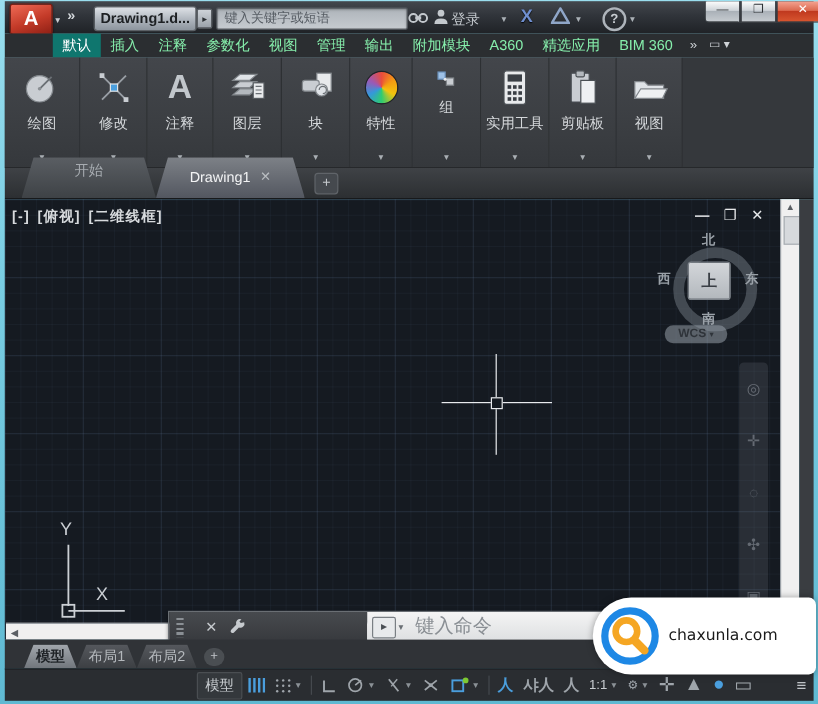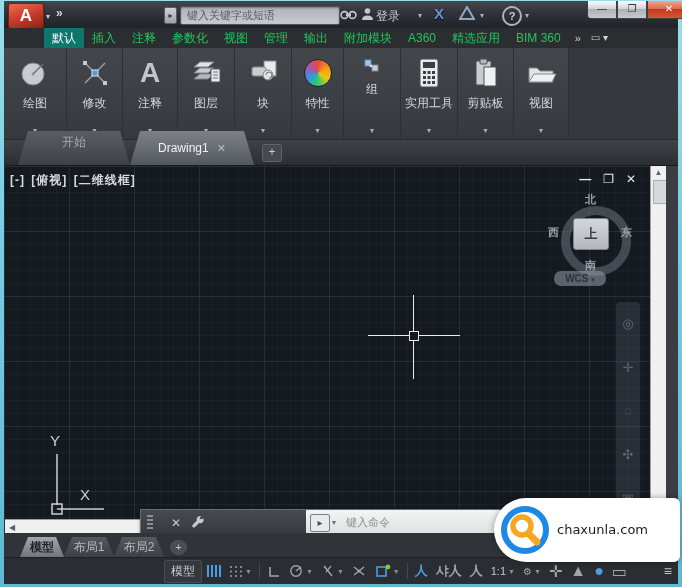--- a/index.html
+++ b/index.html
@@ -40,21 +40,21 @@
   .wbtn{width:28px;height:17px;border:1px solid #3c4045;border-top:none;
     background:linear-gradient(180deg,#fdfdfd 0%,#cfd4d9 45%,#aab1b8 50%,#c6cbd0 100%);
     color:#2e3236;font-size:10px;line-height:15px;text-align:center;}
   .wbtn.min{border-radius:0 0 0 4px;}
   .wbtn.close{width:42px;border-radius:0 0 4px 0;color:#fff;
     background:linear-gradient(180deg,#f4a492 0%,#dc6a50 45%,#c0391f 50%,#d8552f 100%);
     font-weight:bold;}
   
   .tabrow{left:4px;top:28px;width:674px;height:20px;background:#2b2e31;
     display:flex;align-items:stretch;padding-left:40px;box-sizing:border-box;}
-  .rtab{color:#22c55e;font-size:12px;line-height:20px;padding:0 8px;}
+  .rtab{color:#86efac;font-size:12px;line-height:20px;padding:0 8px;}
   .rtab.active{background:#0f766e;color:#fff;}
   .rtab-overflow{color:#cfd3d7;font-size:11px;line-height:20px;padding:0 6px;}
   .panelbtn{color:#cfd3d7;font-size:10px;line-height:20px;padding:0 4px;}
   
   .panels{left:4px;top:48px;width:674px;height:92px;background:#3b3e42;
     display:flex;border-bottom:1px solid #26282b;box-sizing:border-box;}
   .panel{position:relative;border-right:1px solid #2d3033;
     background:linear-gradient(180deg,#43464b 0%,#3a3d41 70%,#35383c 100%);
     display:flex;flex-direction:column;align-items:center;box-sizing:border-box;}
   .panel .icon-zone{height:44px;display:flex;align-items:center;justify-content:center;margin-top:3px;}
@@ -126,21 +126,21 @@
   .cmd-left{width:165px;background:linear-gradient(180deg,#474a4e,#37393d);
     display:flex;align-items:center;color:#c6cace;}
   .cmd-grip{width:6px;height:16px;margin:0 8px 0 6px;
     background:repeating-linear-gradient(180deg,#8a8f94 0 2px,transparent 2px 4px);}
   .cmd-x{font-size:12px;margin:0 10px;}
   .cmd-field{flex:1;background:linear-gradient(180deg,#f4f4f4,#dddfe1);
     display:flex;align-items:center;}
   .cmd-icon{width:18px;height:16px;margin-left:4px;border:1px solid #7a7f84;border-radius:2px;
     background:#e8eaec;color:#4a4f54;font-size:10px;line-height:15px;text-align:center;}
   .cmd-caret{color:#6a6f74;font-size:8px;margin:0 6px 0 2px;}
-  .cmd-text{color:#8a8f94;font-size:11px;margin-left:4px;}
+  .cmd-text{color:#8a8f94;font-size:16px;margin-left:4px;}
   
   .layoutrow{left:4px;top:533px;width:674px;height:24px;background:#303337;
     display:flex;align-items:flex-end;box-sizing:border-box;}
   .ltab{height:20px;clip-path:polygon(8px 0,calc(100% - 8px) 0,100% 100%,0 100%);
     font-size:12px;line-height:20px;text-align:center;}
   .ltab.model{width:44px;margin-left:16px;color:#1f2327;font-weight:bold;
     background:linear-gradient(180deg,#a2a7ad,#71767c);}
   .ltab.layout{width:50px;color:#b4b8bc;background:linear-gradient(180deg,#55585d,#3c3f43);}
   .ltab-add{width:17px;height:15px;margin:0 0 2px 6px;border-radius:8px;
     background:#4a4e52;color:#c0c4c8;font-size:11px;line-height:14px;text-align:center;}
@@ -167,20 +167,21 @@
 </style>
 </head>
 <body>
 
 <div id="window">
 
   <div class="abs titlebar">
     <div class="abs acad-logo">A</div>
     <div class="abs logo-arrow">▾</div>
     <div class="abs qat-overflow">»</div>
+    <div class="abs doc-title">Drawing1.d...</div>
     <div class="abs doc-expand">▸</div>
     <div class="abs search-field">键入关键字或短语</div>
     <div class="abs tb-ico" style="left:336px;">
       <svg width="17" height="14" viewBox="0 0 17 14">
           <circle cx="4.5" cy="8" r="3.4" fill="none" stroke="#c3c8cd" stroke-width="1.6"></circle>
           <circle cx="12.5" cy="8" r="3.4" fill="none" stroke="#c3c8cd" stroke-width="1.6"></circle>
           <rect x="6" y="6.6" width="5" height="2.6" fill="#c3c8cd"></rect>
         </svg>
     </div>
     <div class="abs tb-ico" style="left:357px;">

